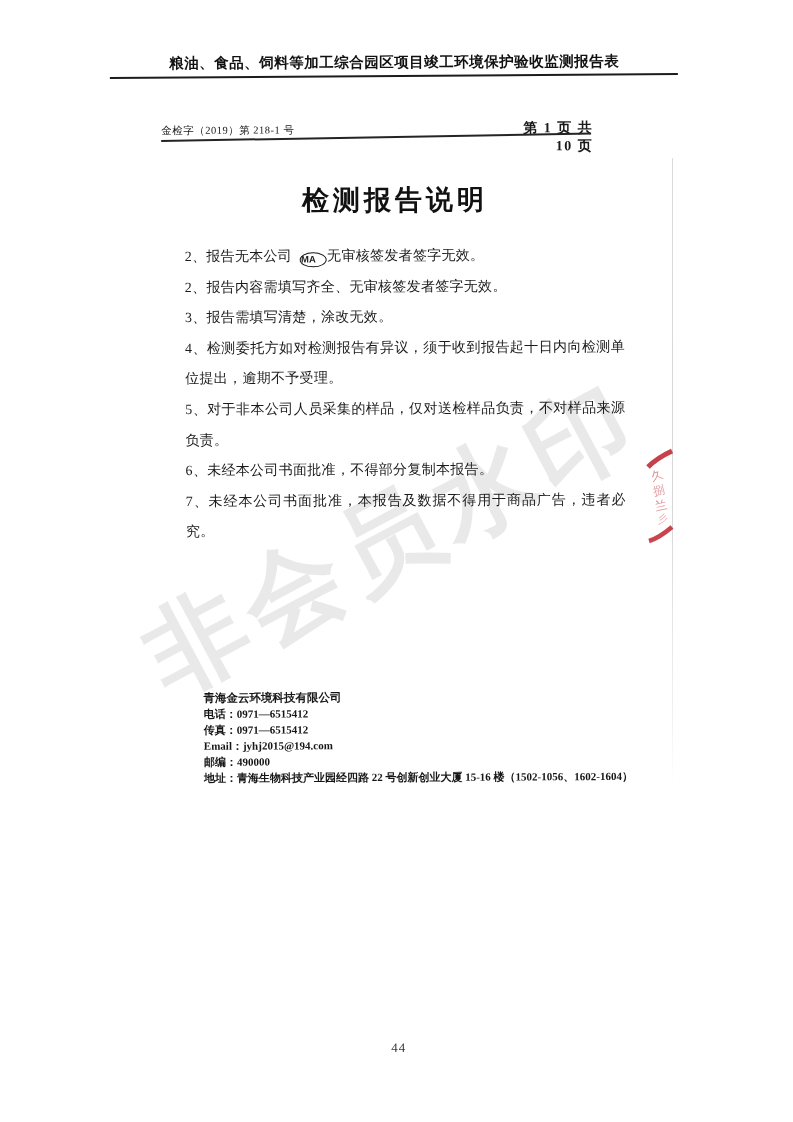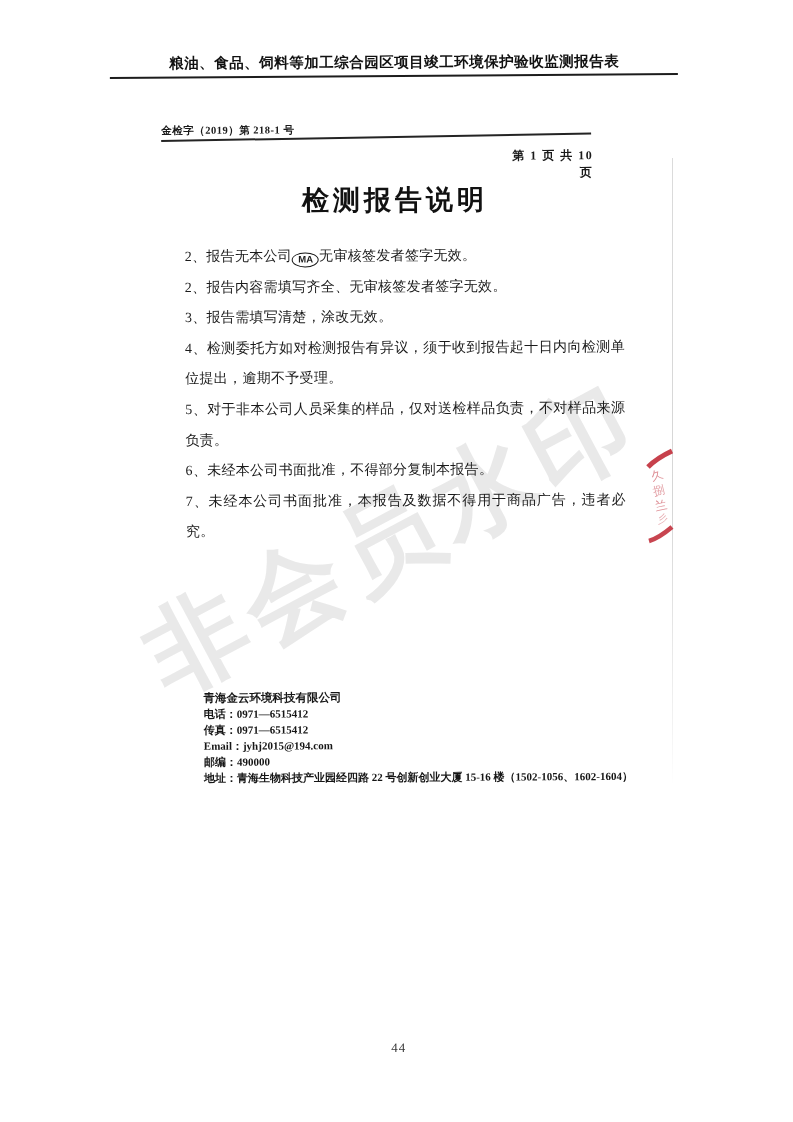--- a/index.html
+++ b/index.html
@@ -25,25 +25,25 @@
     text-align: center; font-size: 14.5px; font-weight: 700;
     letter-spacing: 0.5px; color: #111;
   }
   .header-rule {
     position: absolute; top: 75px; left: 112px; width: 568px; height: 2px;
     background: #1c1c1c; transform: rotate(-0.15deg);
   }
   
   .ref-number {
     position: absolute; top: 123px; left: 163px;
-    font-size: 10.5px; font-weight: 700; letter-spacing: 0.5px;
+    font-size: 10.5px; font-weight: 400; letter-spacing: 0.5px;
   }
   .page-indicator {
     position: absolute; top: 120px; left: 505px; width: 90px;
-    font-size: 12px; font-weight: 700; letter-spacing: 1.5px; text-align: right; margin-top: 28px;
+    font-size: 14px; font-weight: 700; letter-spacing: 1.5px; text-align: right;
   }
   .ref-rule {
     position: absolute; top: 139px; left: 163px; width: 430px; height: 1.6px;
     background: #242424; transform: rotate(-0.75deg); transform-origin: left center;
   }
   
   .doc-title {
     position: absolute; top: 182px; left: 0; width: 100%;
     text-align: center; font-size: 27px; font-weight: 700; letter-spacing: 4px;
     color: #111;
@@ -53,21 +53,21 @@
     position: absolute; top: 241px; left: 186px; width: 440px;
     font-size: 14px; line-height: 30.6px; text-align: justify;
     color: #1b1b1b; letter-spacing: 0.3px;
   }
   .note-item { font-weight: 500; }
   .cma-mark {
     display: inline-block; width: 27px; height: 15px;
     border: 1.7px solid #151515; border-radius: 50%;
     font-family: "Liberation Sans", sans-serif;
     font-size: 9.5px; font-weight: 700; line-height: 12px;
-    text-align: center; vertical-align: -2px; letter-spacing: 0;
+    vertical-align: -2px; letter-spacing: 0; margin-left: 8px;
   }
   
   .company {
     position: absolute; top: 690px; left: 203px; width: 480px;
     font-size: 11px; line-height: 15.9px; color: #161616;
     white-space: nowrap;
   }
   .company .name { font-weight: 700; font-size: 11.5px; }
   .company .row { font-weight: 600; }
   .company .row .lbl { font-weight: 700; }

